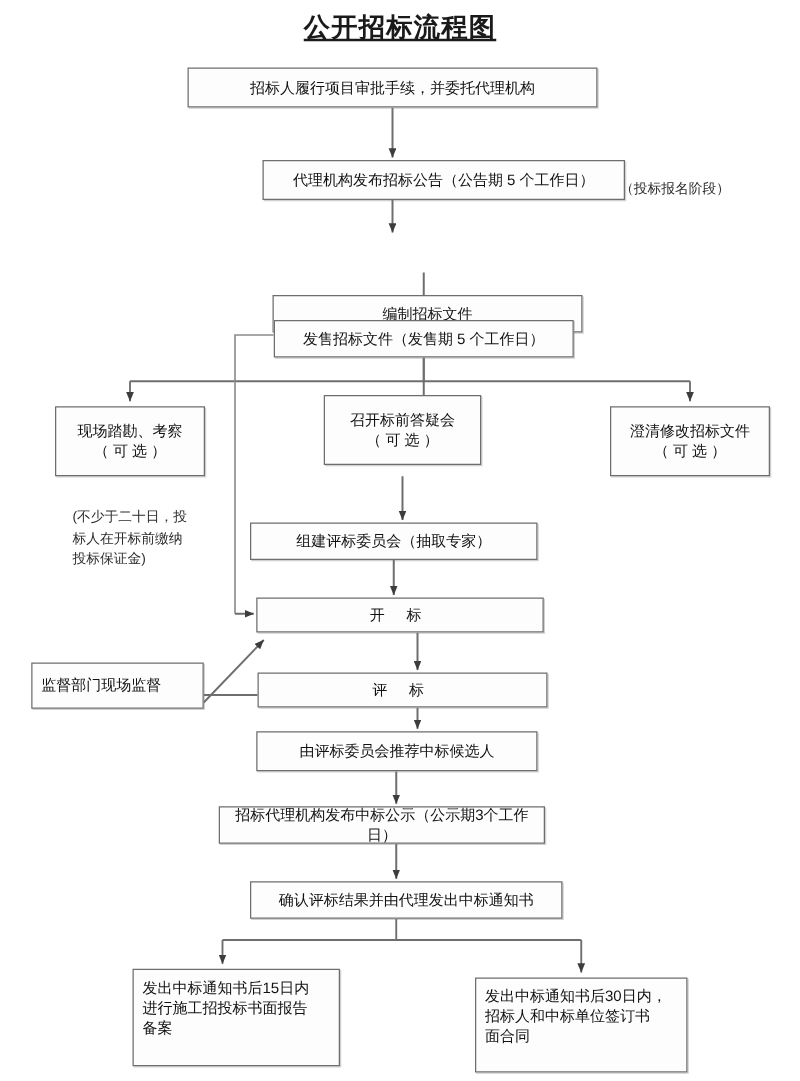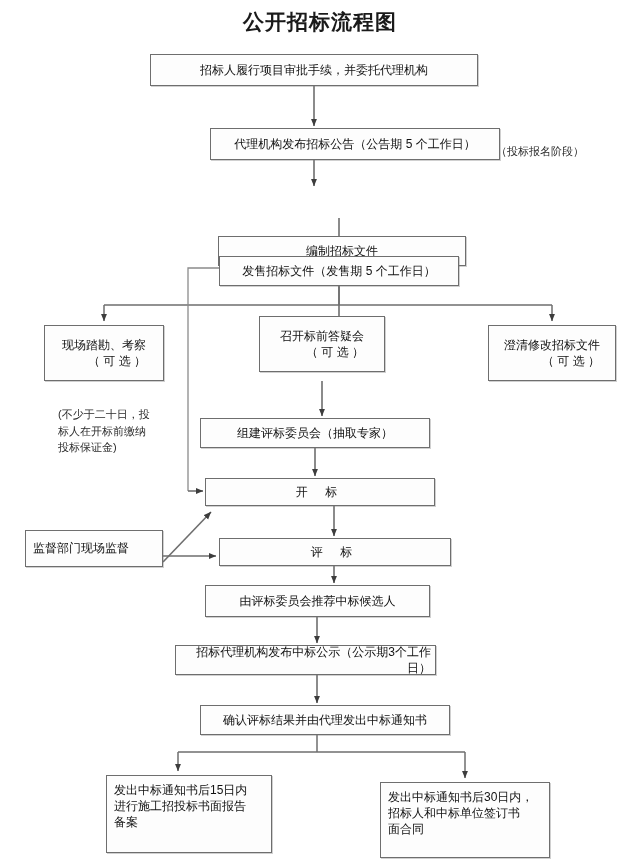--- a/index.html
+++ b/index.html
@@ -28,30 +28,31 @@
     position: absolute;
     left: 0;
     top: 8px;
     width: 640px;
     text-align: center;
     font-size: 21px;
     font-weight: bold;
     color: #1a1a1a;
     letter-spacing: 1px;
     font-family: "Liberation Serif", "DejaVu Serif", serif;
+    text-decoration: underline;
   }
   .node {
     position: absolute;
     box-sizing: border-box;
     border: 1px solid #6e6e6e;
     background: #fdfdfd;
     display: flex;
     align-items: center;
     justify-content: center;
-    text-align: right;
+    text-align: center;
     color: #111111;
     font-size: 12px;
     line-height: 1.35;
     padding: 2px 4px;
     box-shadow: 1px 1px 0 rgba(120,120,120,0.35);
   }
   .node.left-align {
     justify-content: flex-start;
     text-align: left;
     padding-left: 7px;
@@ -160,21 +161,21 @@
   </div>
 
   <div class="node" style="left:205px; top:478px; width:230px; height:28px;">
     <span class="node-text wide-space">开    标</span>
   </div>
 
   <div class="node left-align" style="left:25px; top:530px; width:138px; height:37px;">
     <span class="node-text">监督部门现场监督</span>
   </div>
 
-  <div class="node" style="left:219px; top:538px; width:232px; height:28px;">
+  <div class="node" style="left:206px; top:538px; width:232px; height:28px;">
     <span class="node-text wide-space">评    标</span>
   </div>
 
   <div class="node" style="left:205px; top:585px; width:225px; height:32px;">
     <span class="node-text">由评标委员会推荐中标候选人</span>
   </div>
 
   <div class="node" style="left:175px; top:645px; width:261px; height:30px;">
     <span class="node-text">招标代理机构发布中标公示（公示期3个工作日）</span>
   </div>

